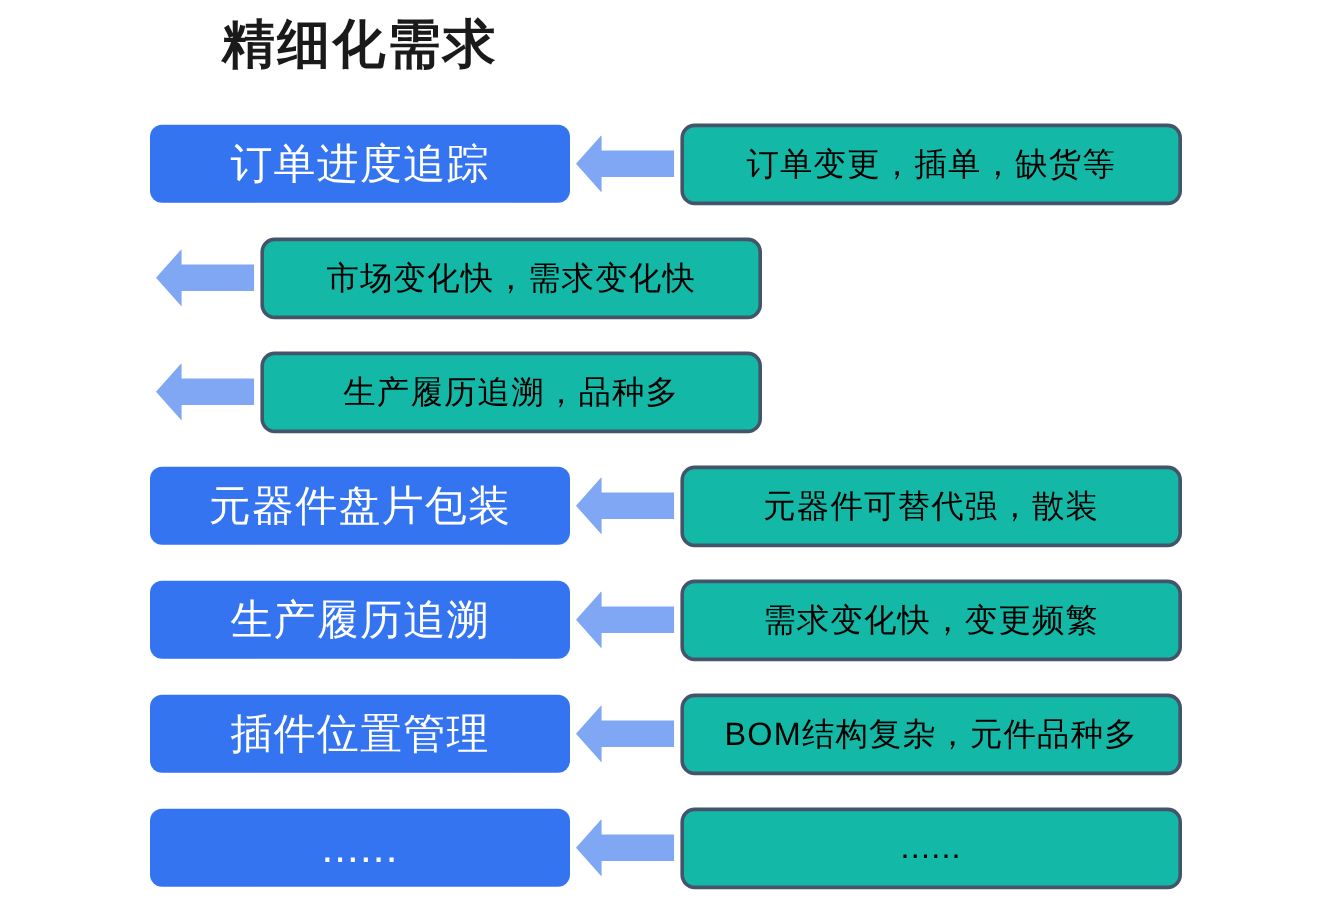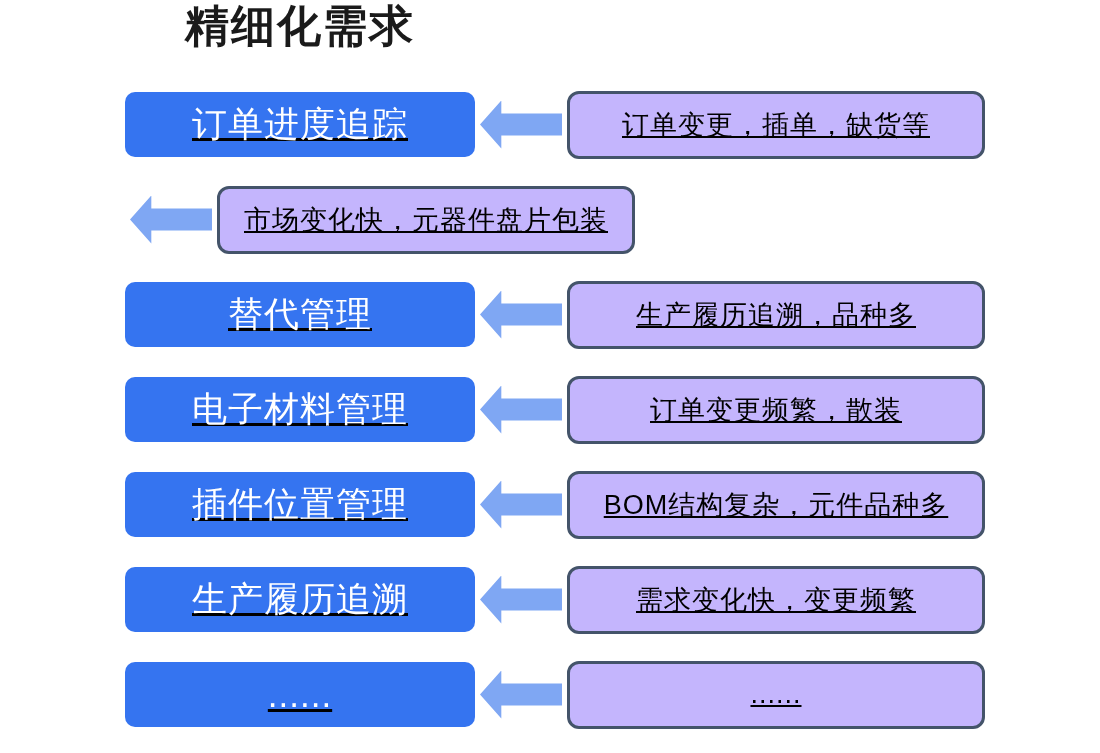--- a/index.html
+++ b/index.html
@@ -6,20 +6,21 @@
   html, body { background: #ffffff; }
   body {
     font-family: "Liberation Sans", "DejaVu Sans", sans-serif;
     width: 1100px;
     height: 753px;
     overflow: hidden;
   }
   .diagram {
     width: 1100px;
     height: 575px;
+    padding-top: 12px;
     background: #ffffff;
   }
   .headers {
     display: flex;
     margin-left: 125px;
   }
   .col-header {
     font-size: 44px;
     font-weight: bold;
     color: #1a1a1a;
@@ -30,21 +31,20 @@
   .col-header.left  { width: 350px; }
   .header-spacer    { width: 92px; }
   .col-header.right { width: 418px; }
 
   .rows {
     margin-top: 40px;
     margin-left: 125px;
     display: flex;
     flex-direction: column;
     gap: 30px;
-    text-decoration: underline;
   }
   .row {
     display: flex;
     align-items: center;
     height: 65px;
   }
   .req-box {
     width: 350px;
     height: 65px;
     background: #3574F0;
@@ -66,21 +66,21 @@
   }
   .arrow-left {
     width: 82px;
     height: 48px;
     background: #7FA7F3;
     clip-path: polygon(0% 50%, 26% 0%, 26% 27%, 100% 27%, 100% 73%, 26% 73%, 26% 100%);
   }
   .driver-box {
     width: 418px;
     height: 68px;
-    background: #c4b5fd;
+    background: #14b8a6;
     border: 3px solid #44546A;
     border-radius: 12px;
     color: #000000;
     font-size: 27px;
     display: flex;
     align-items: center;
     justify-content: center;
     letter-spacing: 1px;
     flex: 0 0 auto;
   }
@@ -102,53 +102,52 @@
       <div class="arrow-cell">
         <div class="arrow-left"></div>
       </div>
       <div class="driver-box">订单变更，插单，缺货等</div>
     </div>
 
     <div class="row">
       <div class="arrow-cell">
         <div class="arrow-left"></div>
       </div>
-      <div class="driver-box">市场变化快，元器件盘片包装</div>
+      <div class="driver-box">市场变化快，需求变化快</div>
     </div>
 
     <div class="row">
-      <div class="req-box">替代管理</div>
       <div class="arrow-cell">
         <div class="arrow-left"></div>
       </div>
       <div class="driver-box">生产履历追溯，品种多</div>
     </div>
 
     <div class="row">
-      <div class="req-box">电子材料管理</div>
+      <div class="req-box">元器件盘片包装</div>
       <div class="arrow-cell">
         <div class="arrow-left"></div>
       </div>
-      <div class="driver-box">订单变更频繁，散装</div>
+      <div class="driver-box">元器件可替代强，散装</div>
+    </div>
+
+    <div class="row">
+      <div class="req-box">生产履历追溯</div>
+      <div class="arrow-cell">
+        <div class="arrow-left"></div>
+      </div>
+      <div class="driver-box">需求变化快，变更频繁</div>
     </div>
 
     <div class="row">
       <div class="req-box">插件位置管理</div>
       <div class="arrow-cell">
         <div class="arrow-left"></div>
       </div>
       <div class="driver-box">BOM结构复杂，元件品种多</div>
-    </div>
-
-    <div class="row">
-      <div class="req-box">生产履历追溯</div>
-      <div class="arrow-cell">
-        <div class="arrow-left"></div>
-      </div>
-      <div class="driver-box">需求变化快，变更频繁</div>
     </div>
 
     <div class="row">
       <div class="req-box">......</div>
       <div class="arrow-cell">
         <div class="arrow-left"></div>
       </div>
       <div class="driver-box">......</div>
     </div>
 

